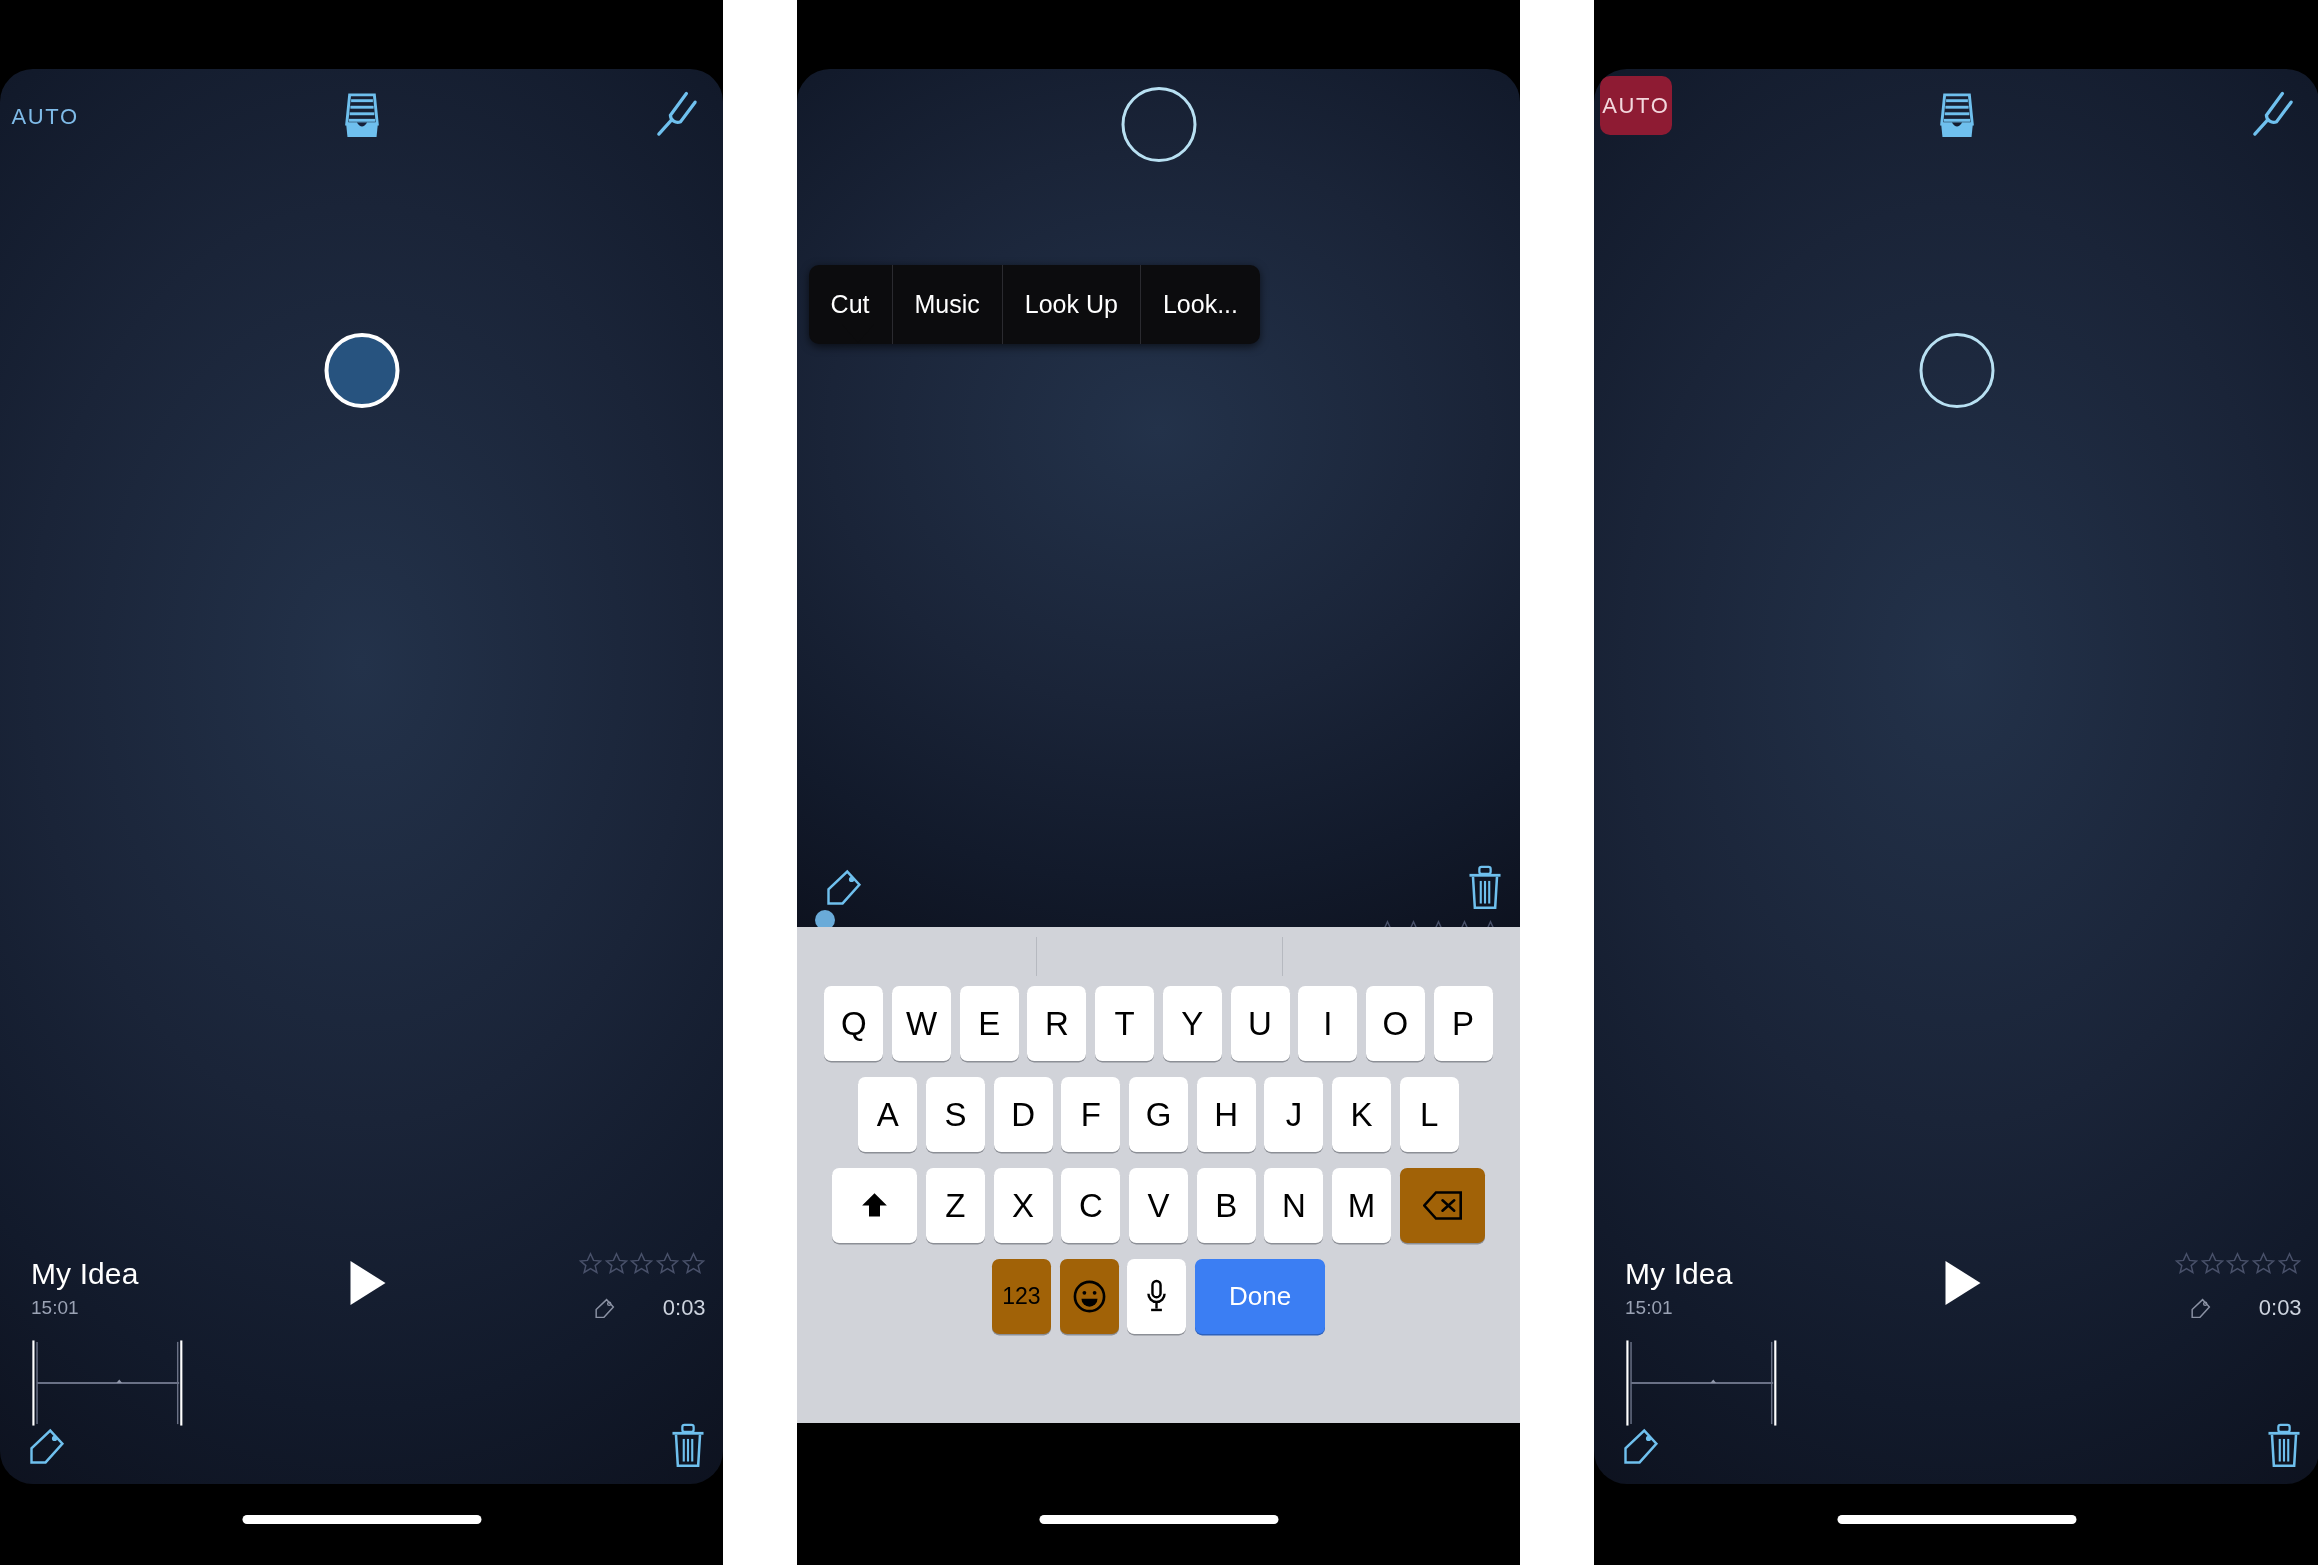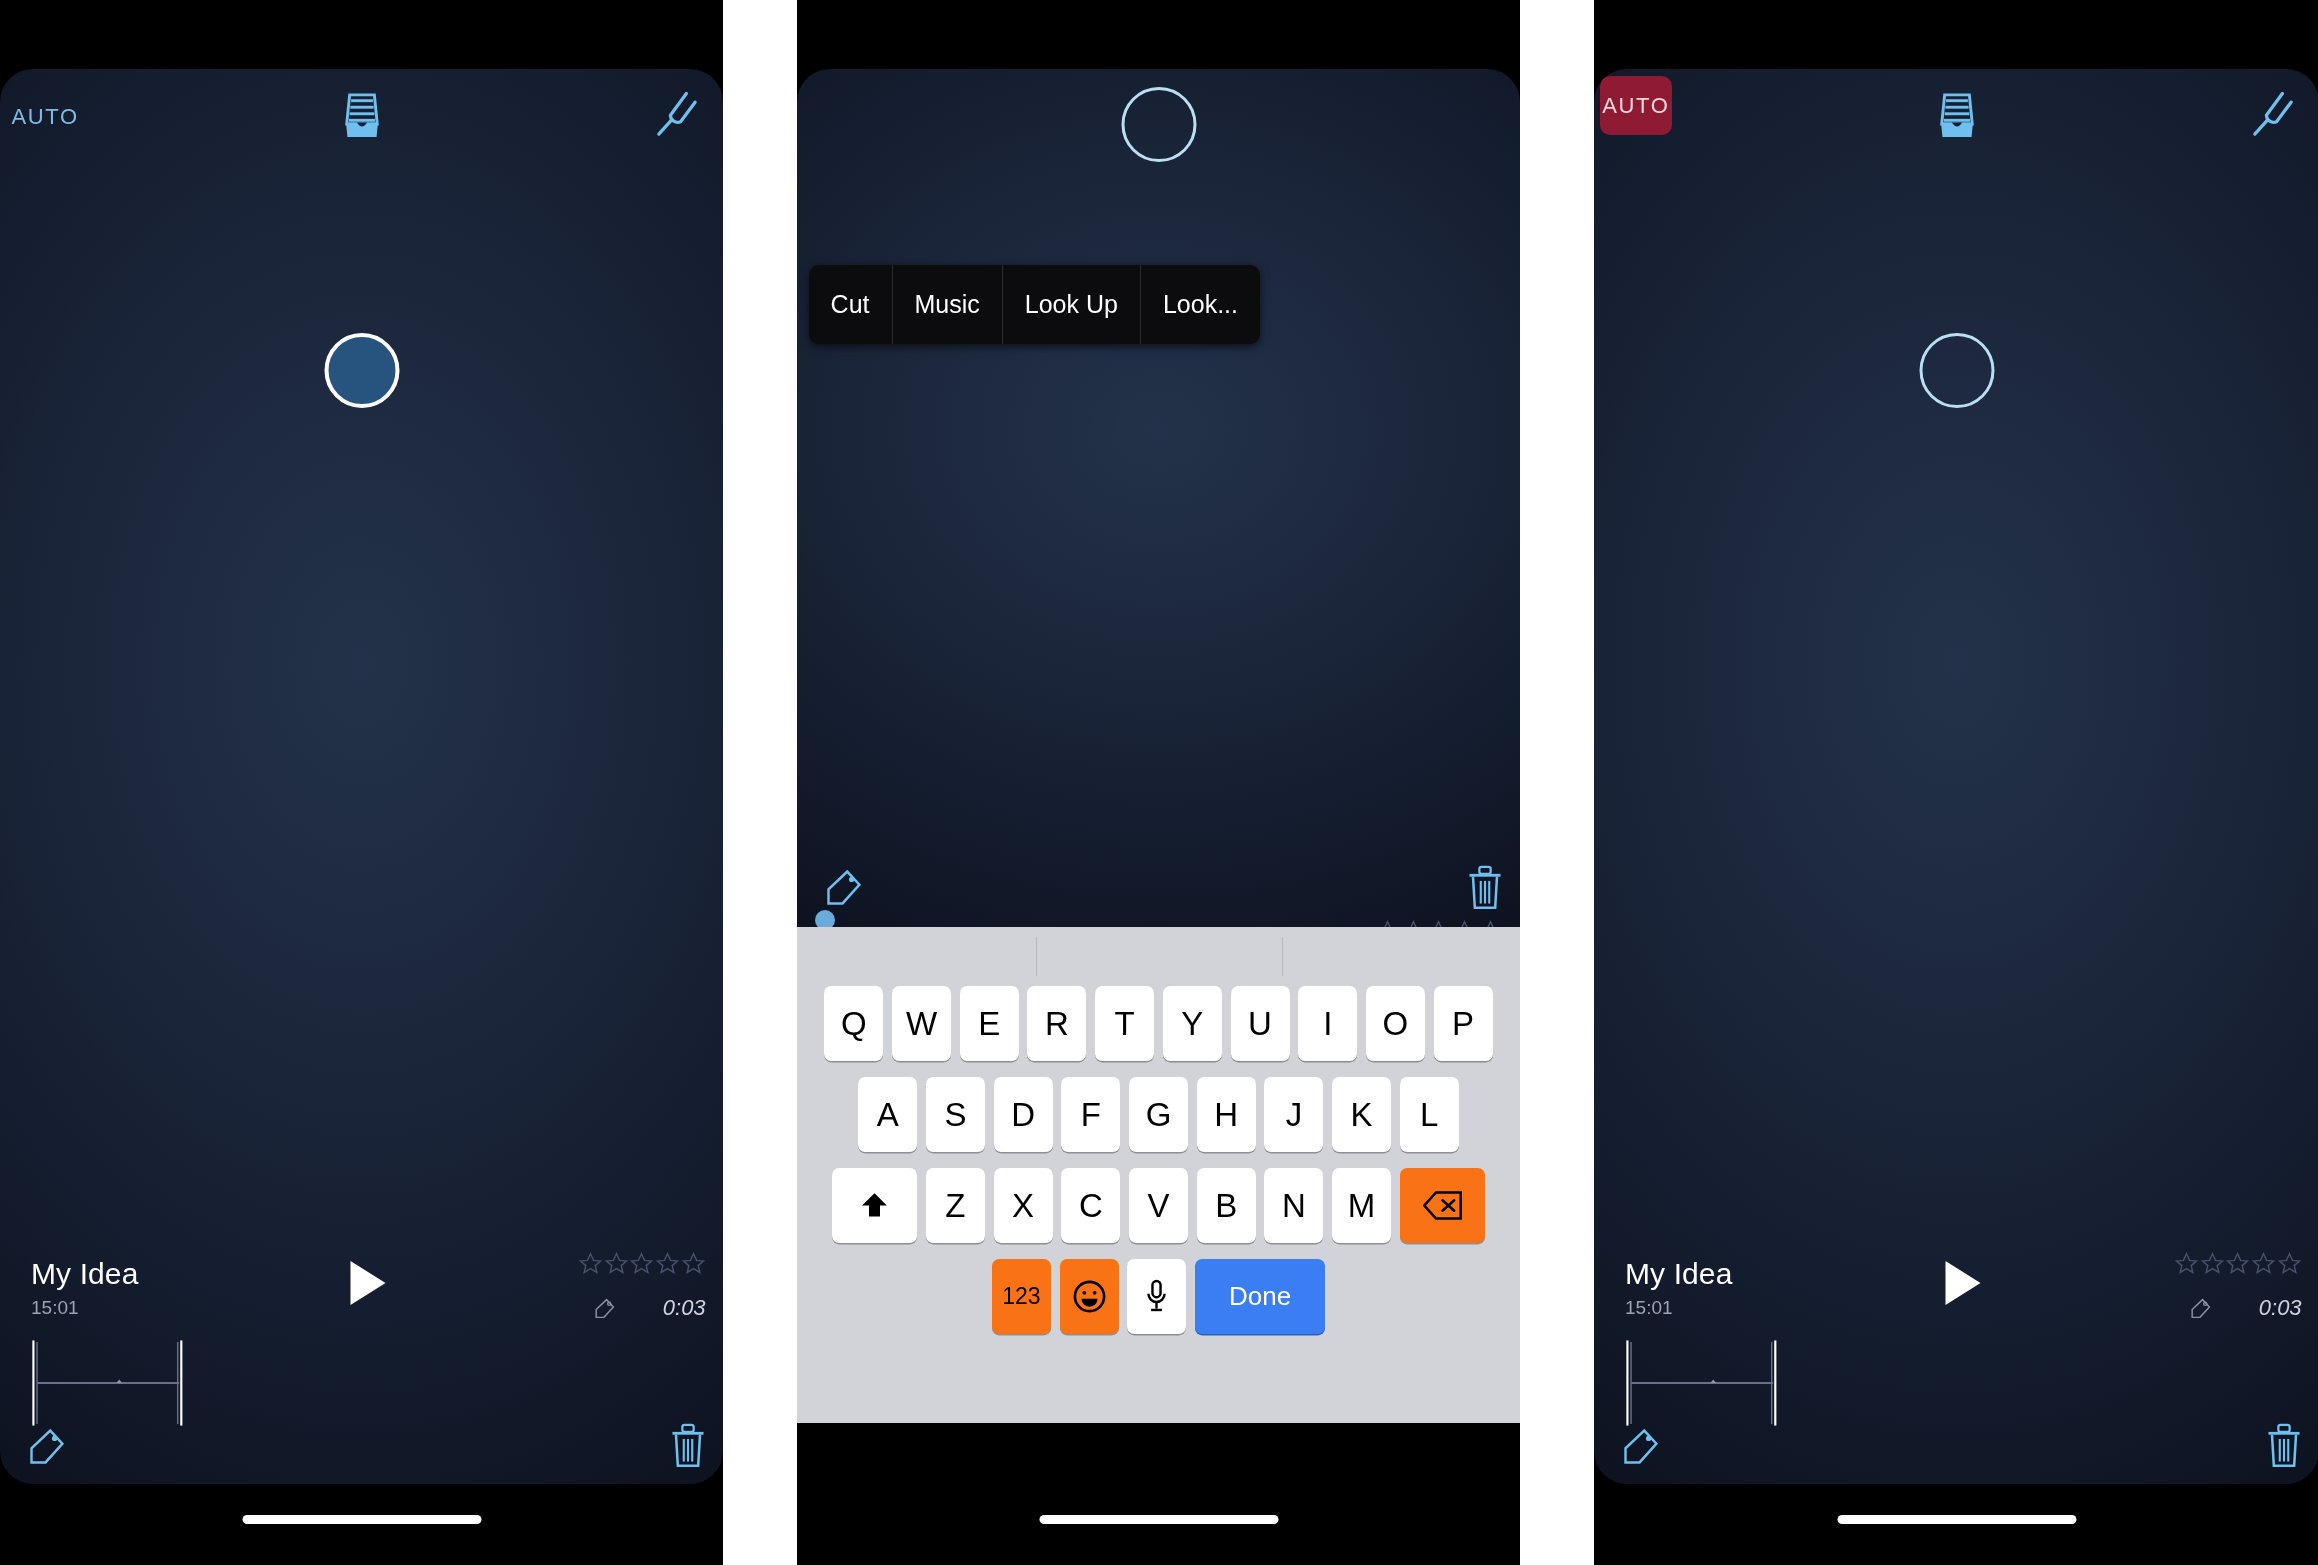--- a/index.html
+++ b/index.html
@@ -40,21 +40,21 @@
   
   .hint{position:absolute;left:29px;right:29px;top:101px;color:#b9bfcc;font-size:22.5px;line-height:1.33;text-align:center;}
 
   
   .rec-row{position:absolute;left:12px;right:0;bottom:0;height:246px;}
   .rec-title{position:absolute;left:19px;top:19px;color:#ffffff;font-size:30px;font-weight:400;letter-spacing:0.1px;}
   .rec-time{position:absolute;left:19px;top:59px;color:#9aa2b4;font-size:19px;}
   .play-tri{position:absolute;left:50%;top:23px;transform:translateX(-50%);width:0;height:0;
             border-top:22px solid transparent;border-bottom:22px solid transparent;border-left:35px solid #ffffff;}
   .stars{position:absolute;right:17.4px;top:13px;display:flex;gap:0.7px;}
-  .meta{position:absolute;right:17.4px;top:57px;display:flex;align-items:center;gap:46px;font-style:italic;}
+  .meta{position:absolute;right:17.4px;top:57px;display:flex;align-items:center;gap:46px;}
   .dur{color:#cdd3de;font-size:22px;}
   .wave{position:absolute;left:19px;top:101px;width:152px;height:88px;}
   .row-tag{position:absolute;left:11.6px;bottom:13px;}
   .row-trash{position:absolute;right:14.5px;bottom:11.6px;}
 
   
   .editmenu{position:absolute;left:11.6px;top:196px;display:flex;background:#0c0c0e;border-radius:10px;overflow:hidden;
             box-shadow:0 2.2px 8.7px rgba(0,0,0,.6);}
   .editmenu .mi{padding:27px 22px;color:#ffffff;font-size:25px;line-height:1;display:flex;align-items:center;
                 border-right:1.4px solid #2b2b30;}
@@ -67,21 +67,21 @@
 
   
   .kb{position:absolute;left:0;right:0;top:927px;height:496px;background:#d1d3d9;}
   .kb-pred{position:relative;height:59px;}
   .kb-pred .divider{position:absolute;top:10px;width:1.4px;height:39px;background:#b6b9c0;}
   .kb-rows{padding:0 5.8px;}
   .kb-row{display:flex;justify-content:center;gap:8.7px;margin-bottom:16px;}
   .key{background:#ffffff;border-radius:7.2px;box-shadow:0 1.4px 0 #8c8f96;
        display:flex;align-items:center;justify-content:center;color:#000000;
        font-size:33px;width:59px;height:75px;}
-  .key.dark{background:#f97316;box-shadow:0 1.4px 0 #8c8f96;text-align:right;}
+  .key.dark{background:#a16207;box-shadow:0 1.4px 0 #8c8f96;text-align:right;}
   .key.wide{width:85px;}
   .key.space{width:261px;font-size:25px;}
   .key.done{width:130px;background:#3b7ef3;color:#ffffff;font-size:26px;box-shadow:0 1.4px 0 #2d61bd;}
   .key.small{font-size:23px;}
   .row2{padding-left:0;}
 
   
   .home-ind{position:absolute;left:50%;transform:translateX(-50%);width:239px;height:9.4px;
             background:#ffffff;border-radius:5px;}
 </style>

